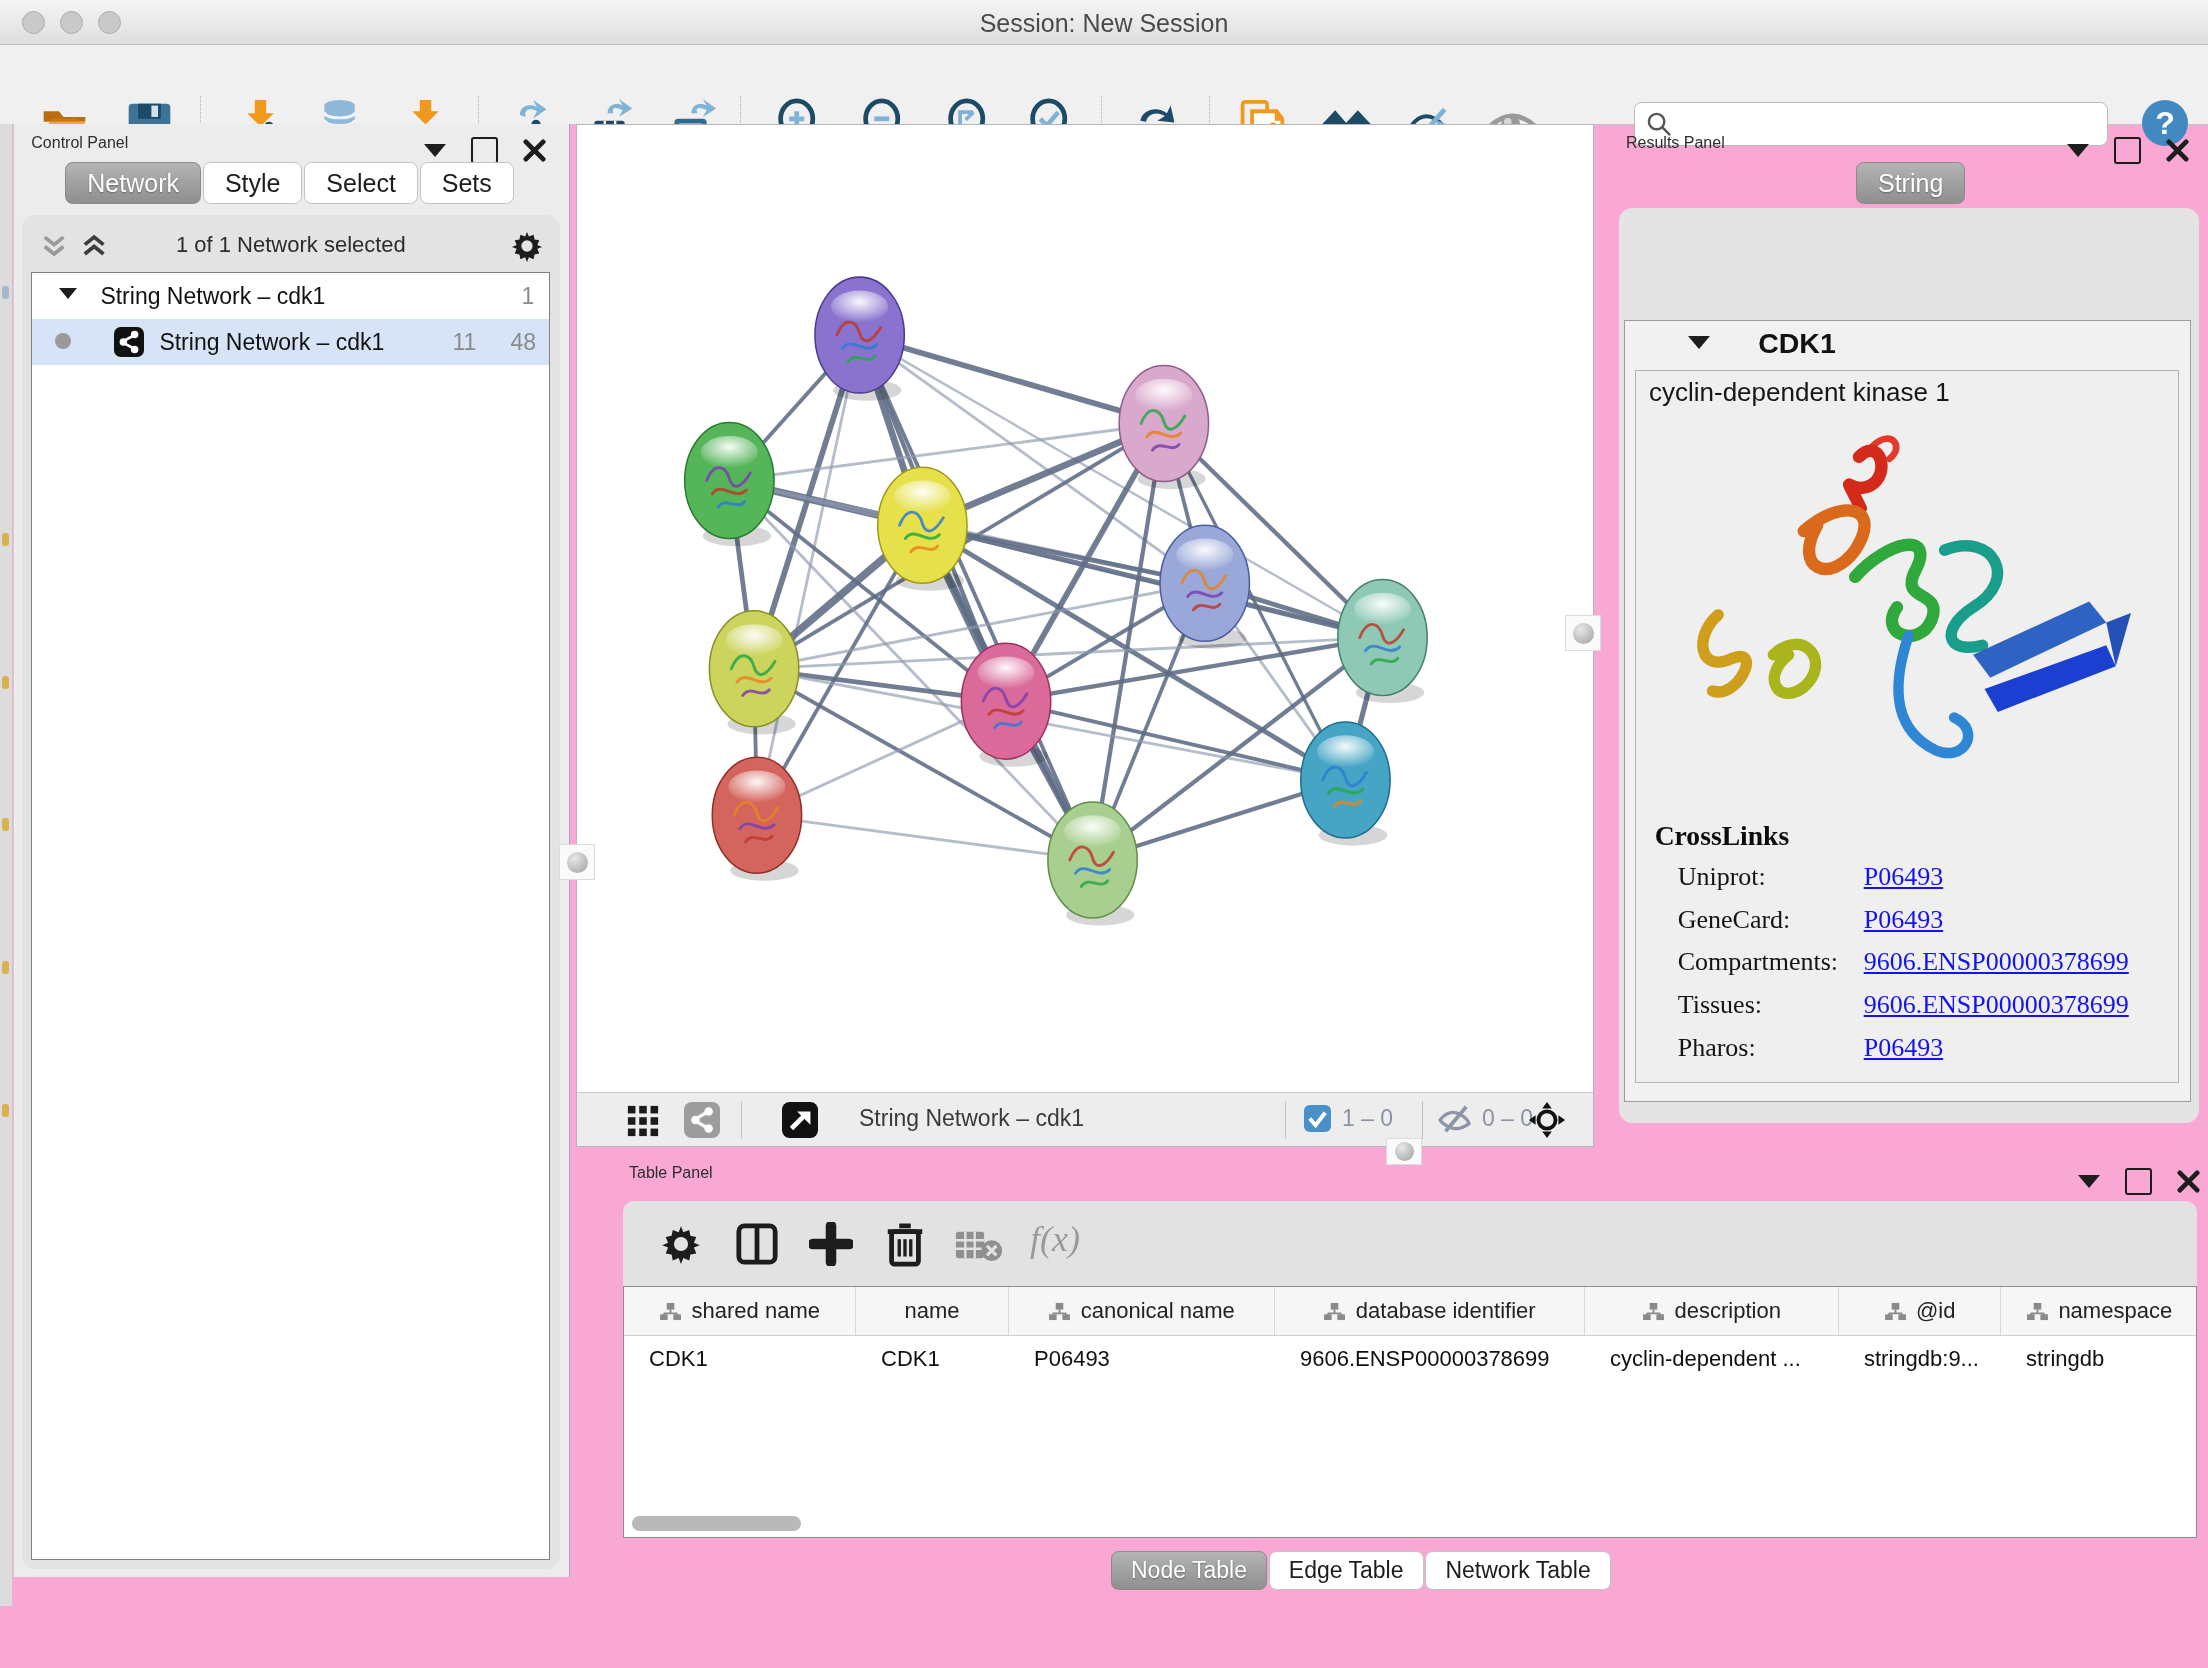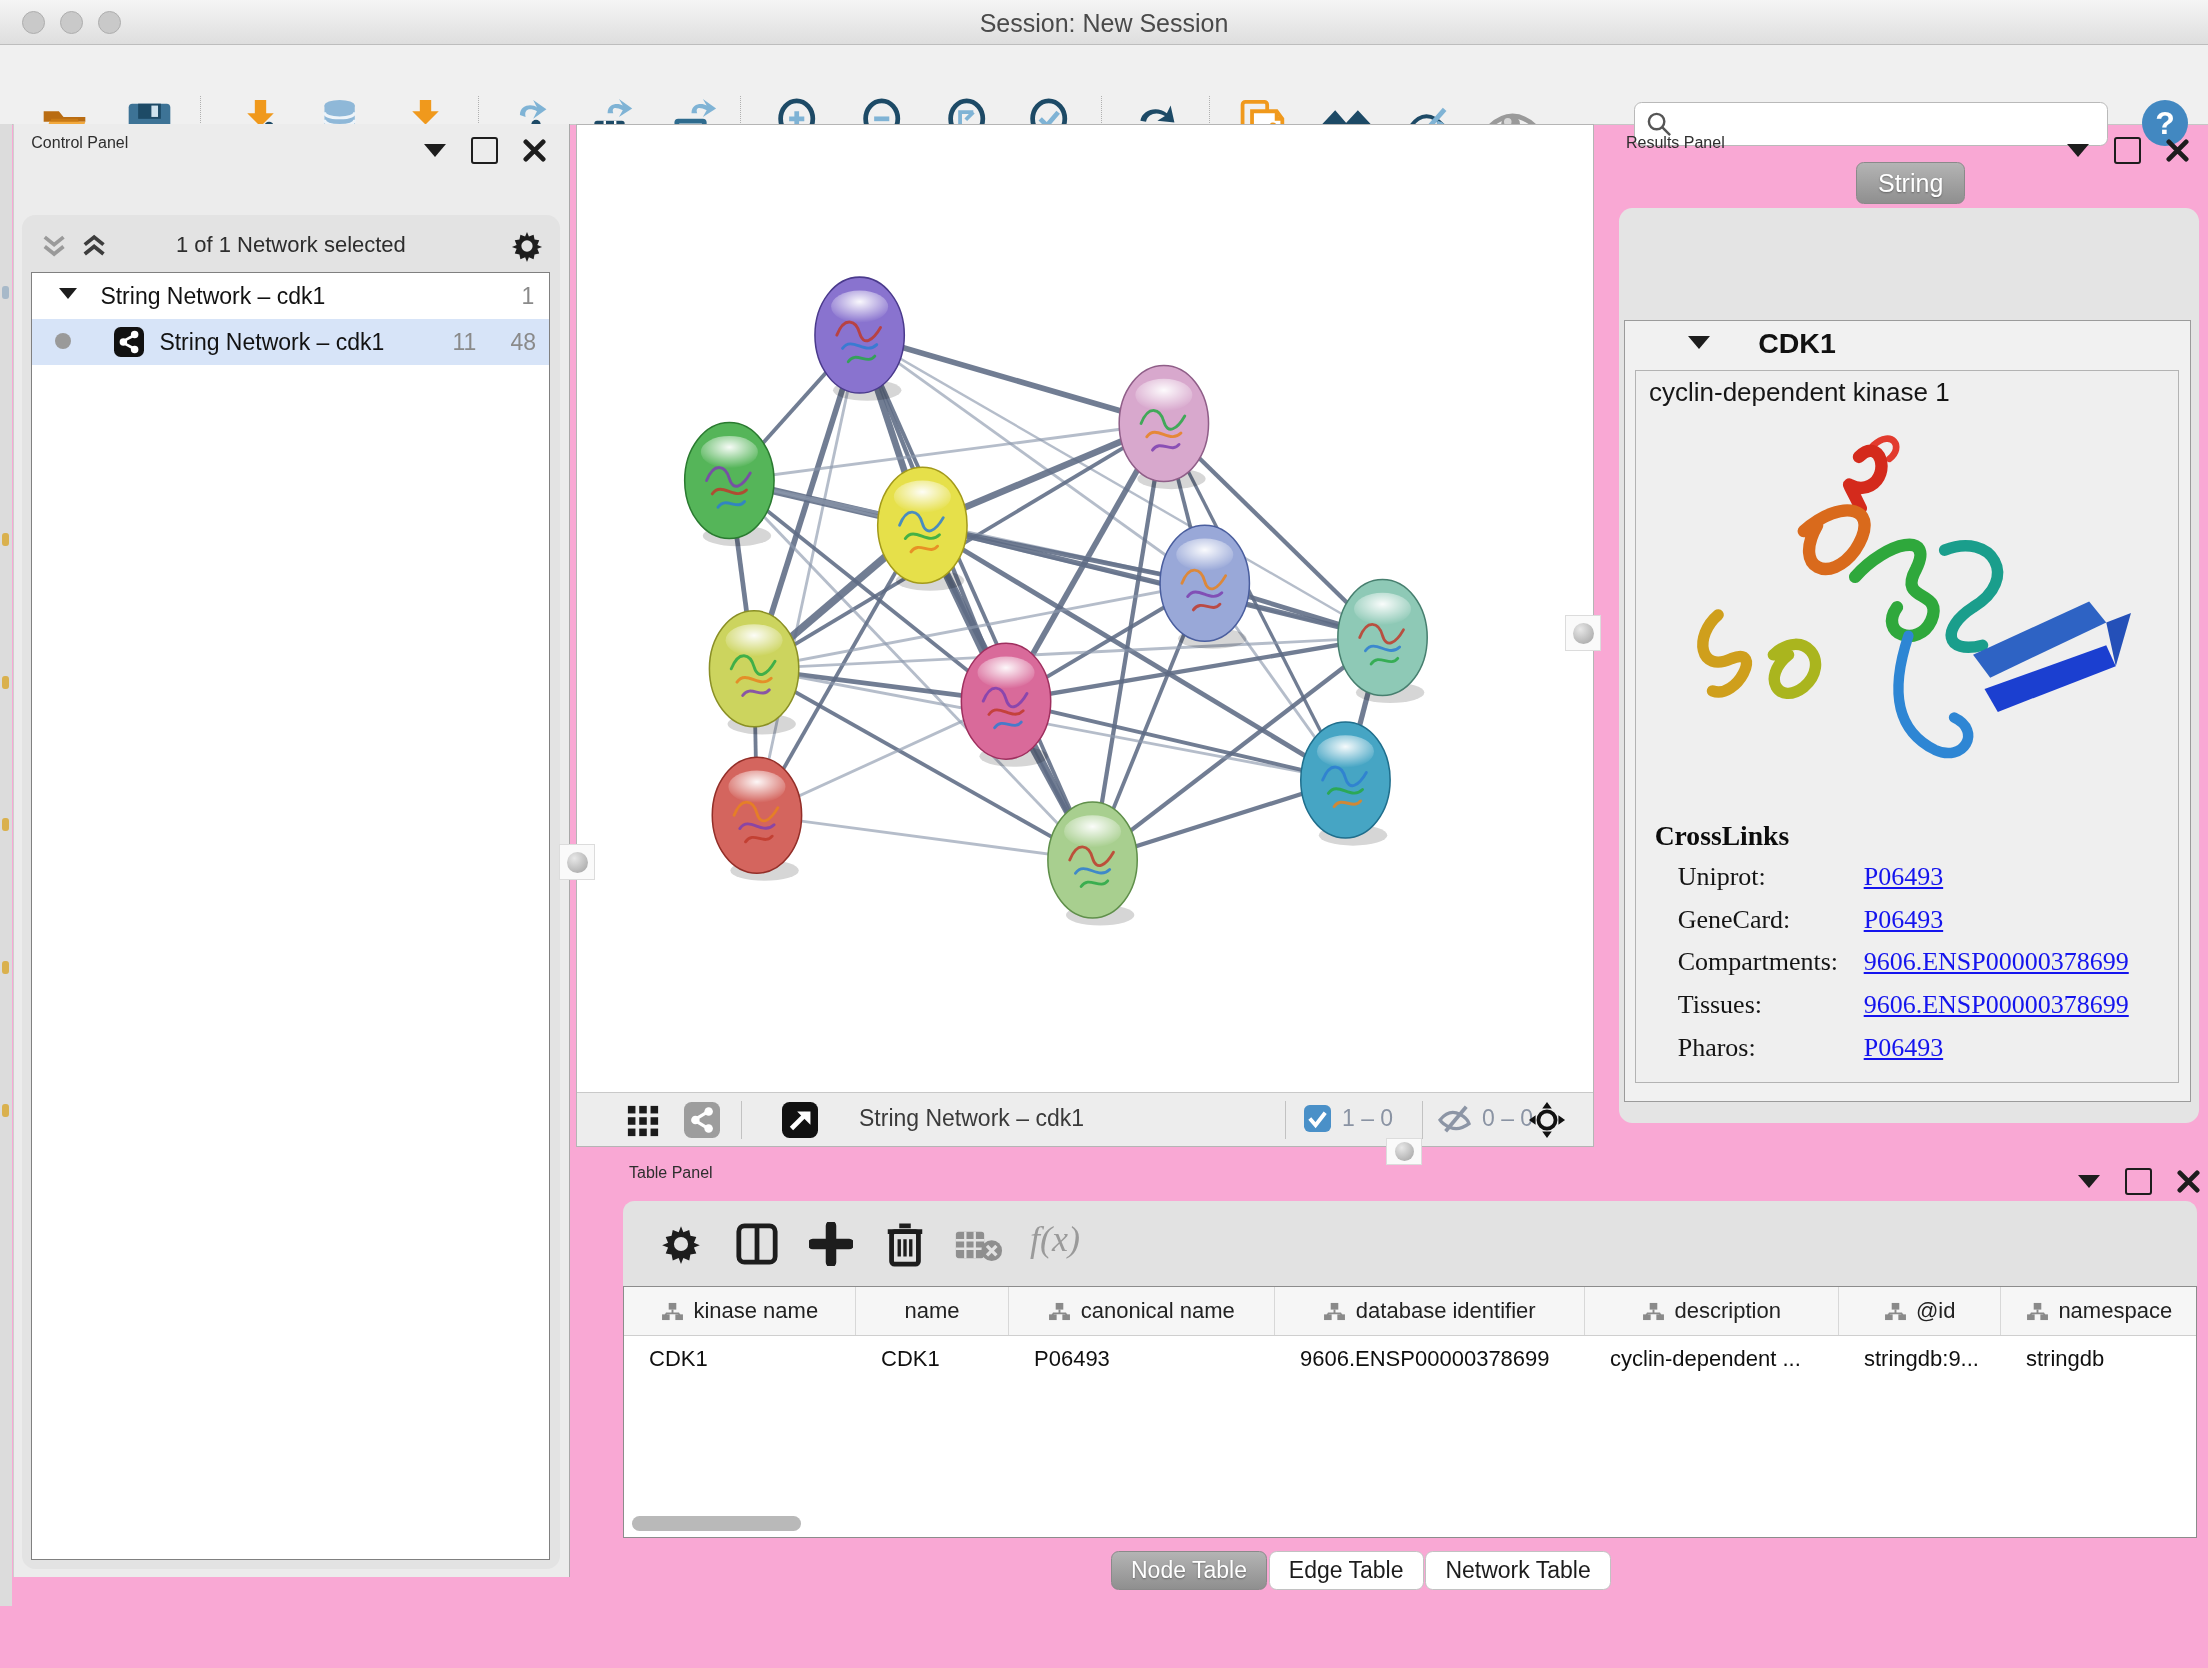--- a/index.html
+++ b/index.html
@@ -288,20 +288,21 @@
 
   <div id="control-panel">
     <div style="position:absolute;left:17px;top:9.5px" class="panel-title">Control Panel</div>
     <div class="panel-ctl" style="right:23px;top:13.3px">
       <span class="tri-down"></span>
       <span class="float-box"></span>
       <svg width="23" height="23" viewBox="0 0 24 24">
           <path d="M3 3l18 18M21 3L3 21" stroke="#1d1d1d" stroke-width="5" stroke-linecap="round"></path>
         </svg>
     </div>
+    <div id="cp-tabs"><span class="tab active">Network</span><span class="tab">Style</span><span class="tab">Select</span><span class="tab">Sets</span></div>
     <div id="cp-body">
       <div id="cp-toolbar">
         <svg style="position:absolute;left:19px;top:11.4px" width="30" height="25" viewBox="0 0 32 26">
             <path d="M4 3l10 8L24 3M4 13l10 8 10-8" stroke="#9a9a9a" stroke-width="4" fill="none"></path>
           </svg>
         <svg style="position:absolute;left:59px;top:11.4px" width="30" height="25" viewBox="0 0 32 26">
             <path d="M4 11 14 3l10 8M4 21l10-8 10 8" stroke="#3d3d3d" stroke-width="4" fill="none"></path>
           </svg>
         <div id="cp-status">1 of 1 Network selected</div>
         <svg style="position:absolute;right:17px;top:7.6px" width="32" height="32" viewBox="0 0 34 34">
@@ -631,21 +632,21 @@
     </div>
     <div id="tp-table">
       <div id="tp-header">
           <div class="th" style="width: 232px;">
             <svg width="23" height="19" viewBox="0 0 24 20">
               <rect x="8" y="1" width="8" height="7" fill="#8a8a8a"></rect>
               <path d="M12 8v4M5 12h14M5 12v3M19 12v3" stroke="#8a8a8a" stroke-width="2" fill="none"></path>
               <rect x="1" y="13" width="8" height="6" fill="#8a8a8a"></rect>
               <rect x="15" y="13" width="8" height="6" fill="#8a8a8a"></rect>
             </svg>
-            <span>kinase name</span>
+            <span>shared name</span>
           </div>
           <div class="th" style="width: 153px;">
             <span>name</span>
           </div>
           <div class="th" style="width: 266px;">
             <svg width="23" height="19" viewBox="0 0 24 20">
               <rect x="8" y="1" width="8" height="7" fill="#8a8a8a"></rect>
               <path d="M12 8v4M5 12h14M5 12v3M19 12v3" stroke="#8a8a8a" stroke-width="2" fill="none"></path>
               <rect x="1" y="13" width="8" height="6" fill="#8a8a8a"></rect>
               <rect x="15" y="13" width="8" height="6" fill="#8a8a8a"></rect>

